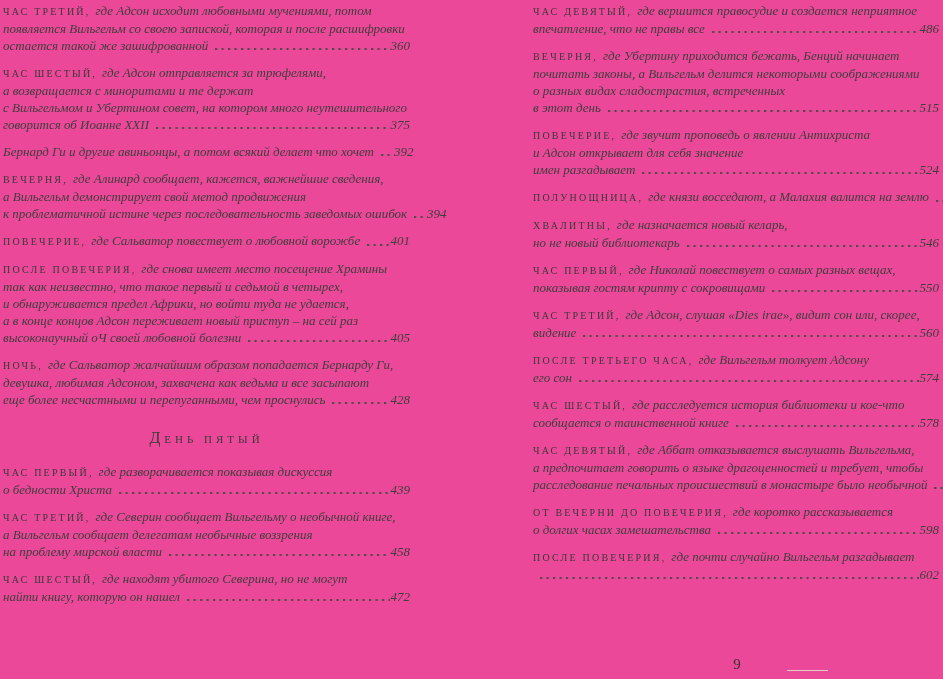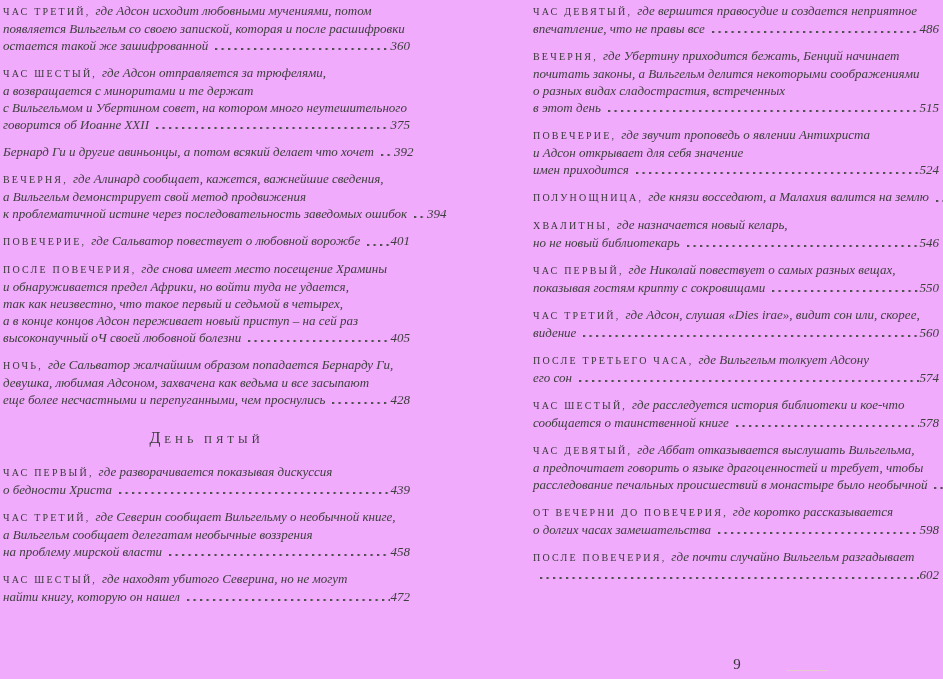--- a/index.html
+++ b/index.html
@@ -1,19 +1,19 @@
 <!DOCTYPE html>
 <html><head>
 <meta charset="utf-8">
 <style>
   html, body { margin:0; padding:0; background:#e9e9e9; }
   .book-page {
     position:relative;
     width:943px; height:679px;
-    background:#f0abfc;
+    background:#ec4899;
     overflow:hidden;
     font-family:"Liberation Serif", serif;
     color:#3e3e3e;
   }
   .toc-col { position:absolute; top:2px; }
   .toc-col-left  { left:3px;  width:407px; }
   .toc-col-right { left:533px; width:406px; }
 
   .entry { margin-bottom:10px; }
   .line {
@@ -114,22 +114,22 @@
       <div class="entry">
         <div class="line last">
           <span class="label">ПОВЕЧЕРИЕ,</span>
           <span class="text">где Сальватор повествует о любовной ворожбе</span>
           <span class="leader"></span>
           <span class="pageno">401</span>
         </div>
       </div>
       <div class="entry">
         <div class="line"><span class="label">ПОСЛЕ ПОВЕЧЕРИЯ,</span><span class="text">где снова имеет место посещение Храмины</span></div>
+        <div class="line"><span class="text">так как неизвестно, что такое первый и седьмой в четырех,</span></div>
         <div class="line"><span class="text">и обнаруживается предел Африки, но войти туда не удается,</span></div>
-        <div class="line"><span class="text">так как неизвестно, что такое первый и седьмой в четырех,</span></div>
         <div class="line"><span class="text">а в конце концов Адсон переживает новый приступ – на сей раз</span></div>
         <div class="line last">
           <span class="text">высоконаучный оЧ своей любовной болезни</span>
           <span class="leader"></span>
           <span class="pageno">405</span>
         </div>
       </div>
       <div class="entry">
         <div class="line"><span class="label">НОЧЬ,</span><span class="text">где Сальватор жалчайшим образом попадается Бернарду Ги,</span></div>
         <div class="line"><span class="text">девушка, любимая Адсоном, захвачена как ведьма и все засыпают</span></div>
@@ -182,21 +182,21 @@
         <div class="line last">
           <span class="text">в этот день</span>
           <span class="leader"></span>
           <span class="pageno">515</span>
         </div>
       </div>
       <div class="entry">
         <div class="line"><span class="label">ПОВЕЧЕРИЕ,</span><span class="text">где звучит проповедь о явлении Антихриста</span></div>
         <div class="line"><span class="text">и Адсон открывает для себя значение</span></div>
         <div class="line last">
-          <span class="text">имен приходится</span>
+          <span class="text">имен разгадывает</span>
           <span class="leader"></span>
           <span class="pageno">524</span>
         </div>
       </div>
       <div class="entry">
         <div class="line last">
           <span class="label">ПОЛУНОЩНИЦА,</span>
           <span class="text">где князи восседают, а Малахия валится на землю</span>
           <span class="leader"></span>
         </div>

